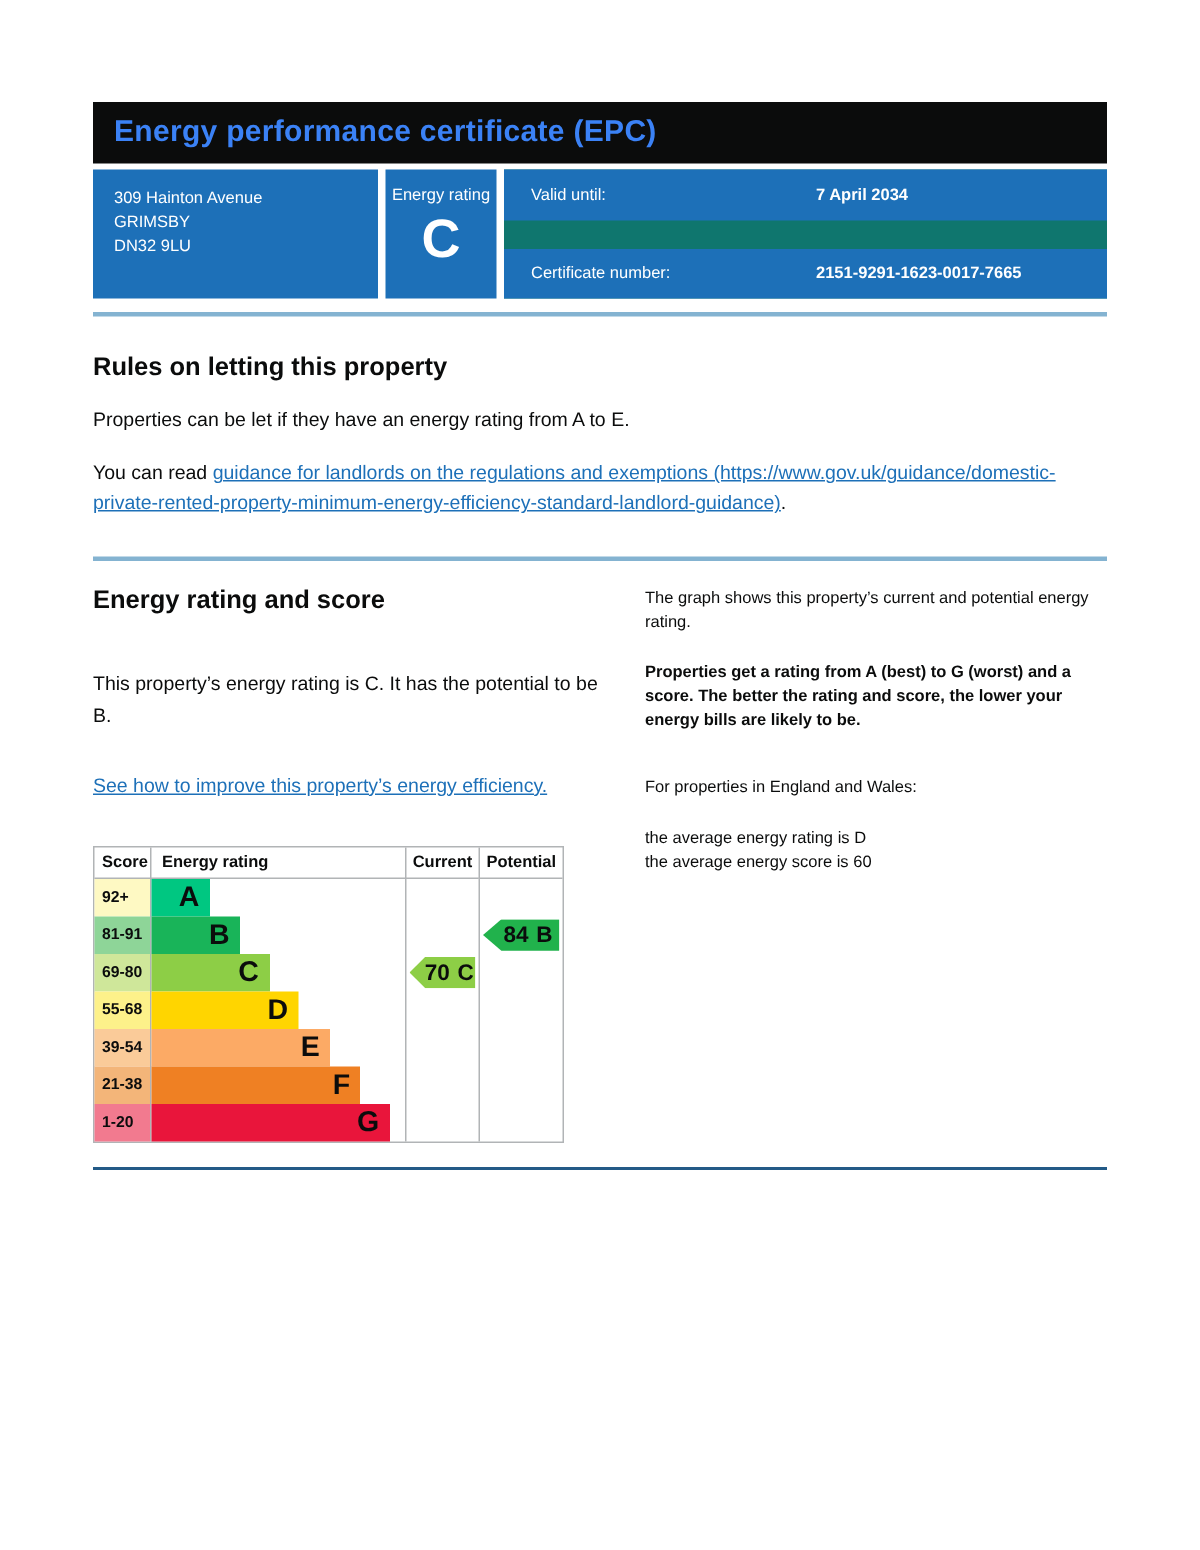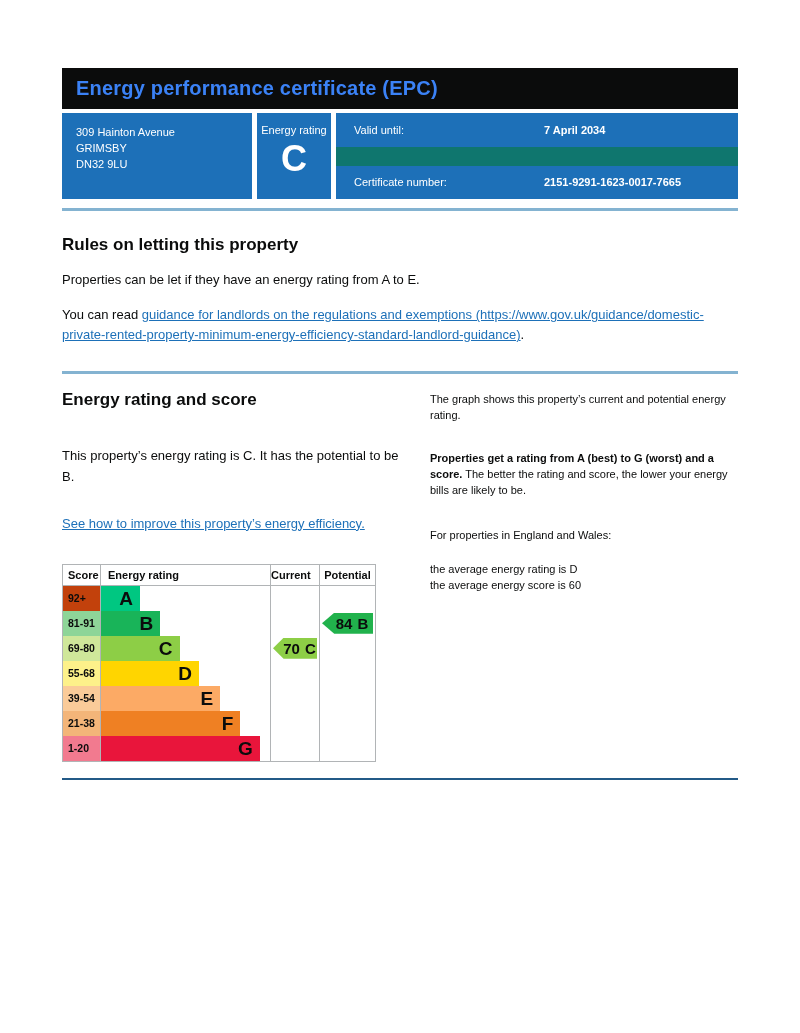--- a/index.html
+++ b/index.html
@@ -43,41 +43,41 @@
   h2.section-heading { font-size: 17px; font-weight: bold; margin-top: 24px; }
   .body-text { font-size: 13px; line-height: 1.55; margin-top: 15px; }
   a.doc-link { color: #1d70b8; text-decoration: underline; }
 
   
   .columns { display: flex; margin-top: 16px; gap: 20px; }
   .col-left { width: 348px; }
   .col-left h2 { margin-top: 0; }
   .col-right { width: 308px; font-size: 11px; line-height: 1.45; padding-top: 2px; }
   .col-right p { margin-top: 0; }
-  .col-right .p2 { margin-top: 27px; }
+  .col-right .p2 { margin-top: 17px; font-weight: bold; }
   .col-right .p3 { margin-top: 29px; }
   .col-right .avg-lines { margin-top: 18px; }
   .link-para { margin-top: 27px; }
 
   
   .epc-chart {
     margin-top: 30px; width: 314px;
     display: grid;
     grid-template-columns: 37px 170px 49px 56px;
     grid-template-rows: 21px 175px;
     border: 1px solid #b1b4b6;
     background: #fff;
   }
   .chart-header-cell {
     font-size: 11px; font-weight: bold; line-height: 20px;
     border-bottom: 1px solid #b1b4b6;
   }
   .chart-header-cell.score-h { padding-left: 5px; }
   .chart-header-cell.rating-h { padding-left: 7px; border-left: 1px solid #b1b4b6; }
-  .chart-header-cell.current-h { border-left: 1px solid #b1b4b6; }
+  .chart-header-cell.current-h { text-align: center; border-left: 1px solid #b1b4b6; }
   .chart-header-cell.potential-h { text-align: center; border-left: 1px solid #b1b4b6; }
 
   .score-col { display: flex; flex-direction: column; }
   .score-cell {
     height: 25px; display: flex; align-items: center;
     padding-left: 5px; font-size: 10.5px; font-weight: bold;
   }
   .rating-col { border-left: 1px solid #b1b4b6; }
   .band-bar {
     height: 25px; text-align: right; padding-right: 7px;
@@ -138,21 +138,21 @@
       <p class="body-text" style="margin-top:36px;">This property’s energy rating is C. It has the potential to be B.</p>
       <p class="body-text link-para"><a href="#" class="doc-link">See how to improve this property’s energy efficiency.</a></p>
 
       <div class="epc-chart">
         <div class="chart-header-cell score-h">Score</div>
         <div class="chart-header-cell rating-h">Energy rating</div>
         <div class="chart-header-cell current-h">Current</div>
         <div class="chart-header-cell potential-h">Potential</div>
 
         <div class="score-col">
-          <div class="score-cell" style="background: #c2410c;">92+</div>
+          <div class="score-cell" style="background: #fef9c3;">92+</div>
           <div class="score-cell" style="background: rgb(142, 213, 152);">81-91</div>
           <div class="score-cell" style="background: rgb(207, 231, 154);">69-80</div>
           <div class="score-cell" style="background: rgb(253, 241, 138);">55-68</div>
           <div class="score-cell" style="background: rgb(250, 203, 153);">39-54</div>
           <div class="score-cell" style="background: rgb(243, 181, 121);">21-38</div>
           <div class="score-cell" style="background: rgb(242, 122, 143);">1-20</div>
         </div>
 
         <div class="rating-col">
           <div class="band-bar" style="background: rgb(0, 199, 129); width: 23%;">A</div>

